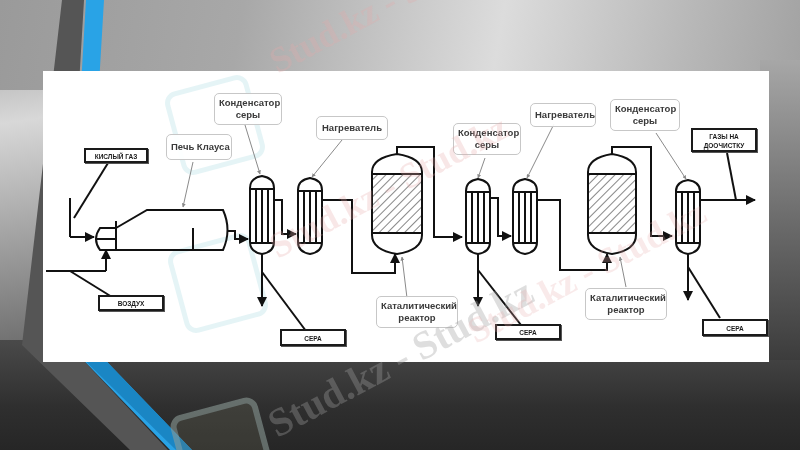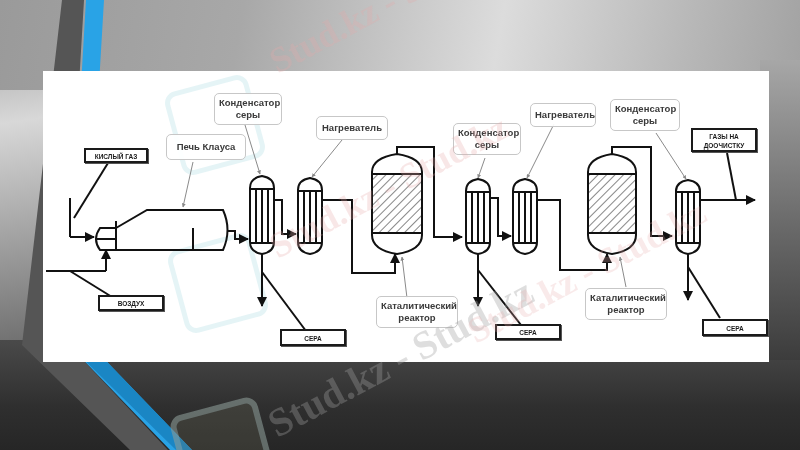--- a/index.html
+++ b/index.html
@@ -197,21 +197,21 @@
     <line x1="554" y1="124" x2="527" y2="178" marker-end="url(#arrg)"></line>
     <line x1="626" y1="287" x2="620" y2="257" marker-end="url(#arrg)"></line>
     <line x1="656" y1="133" x2="686" y2="179" marker-end="url(#arrg)"></line>
   </g>
 </svg>
 
 <div class="lbl" style="left:214px;top:93px;width:68px;">
   <div>Конденсатор</div>
   <div>серы</div>
 </div>
-<div class="lbl" style="left:166px;top:134px;width:80px;padding:6px 4px;">
+<div class="lbl" style="left:166px;top:134px;width:66px;padding:6px 4px;">
   <div>Печь Клауса</div>
 </div>
 <div class="lbl" style="left:316px;top:116px;width:72px;padding:5px 4px;">
   <div>Нагреватель</div>
 </div>
 <div class="lbl" style="left:453px;top:123px;width:68px;">
   <div>Конденсатор</div>
   <div>серы</div>
 </div>
 <div class="lbl" style="left:530px;top:103px;width:66px;padding:5px 4px;">

